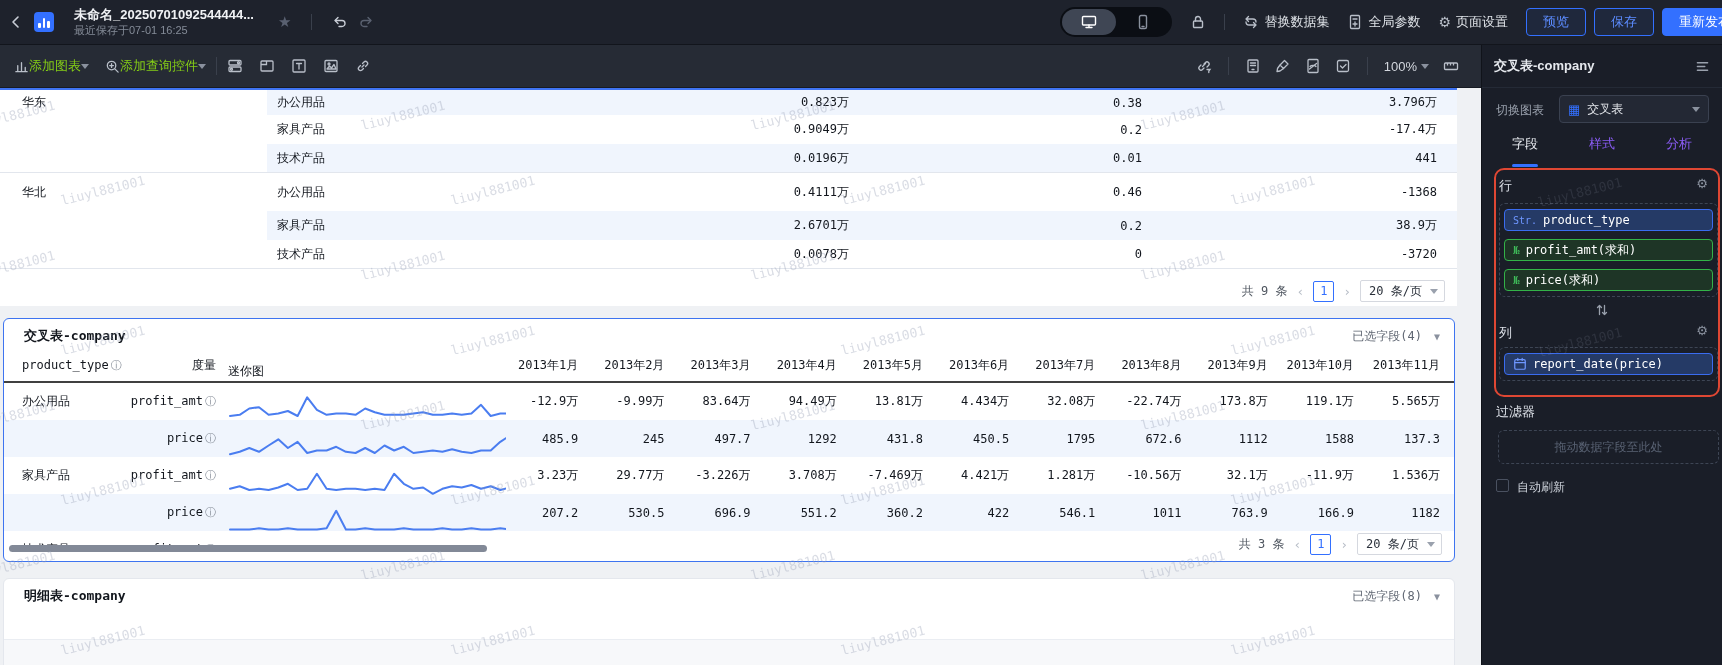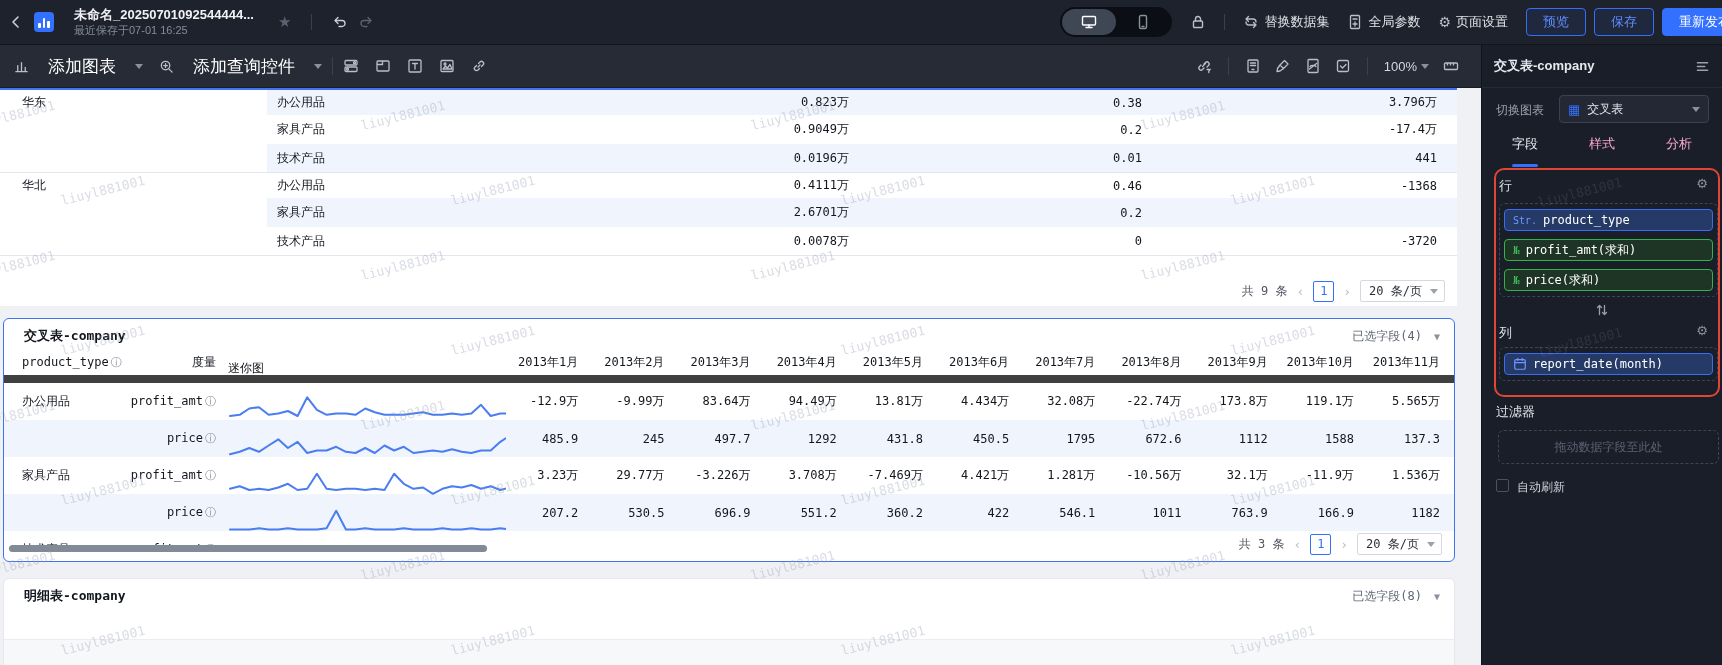--- a/index.html
+++ b/index.html
@@ -30,21 +30,21 @@
   .btn { height:28px; padding:0 16px; border-radius:4px; font-size:13px; display:flex; align-items:center; cursor:pointer; white-space:nowrap; }
   .btn.ghost { color:#5c8cff; border:1px solid #3370ff; background:rgba(51,112,255,.08); }
   .btn.primary { background:#3370ff; color:#fff; border:1px solid #3370ff; }
   .btn-group { display:flex; gap:8px; }
   .btn-publish { margin-right:-26px; }
   .gearchar { font-size:14px; line-height:1; }
 
   
   #toolbar { position:absolute; top:45px; left:0; width:1481px; height:43px; background:#262b35;
              border-bottom:1px solid #171b23; display:flex; align-items:center; padding:0 22px 0 14px; z-index:20; }
-  .tool-item { display:flex; align-items:center; gap:19px; color:#ffffff; font-size:17px; cursor:pointer; white-space:nowrap; }
+  .tool-item { display:flex; align-items:center; gap:0; color:#84cc16; font-size:13px; cursor:pointer; white-space:nowrap; }
   .tool-sep { width:1px; height:18px; background:#3a404c; margin:0 10px; }
   .tool-icons { display:flex; align-items:center; gap:16px; }
   .tool-right { margin-left:auto; display:flex; align-items:center; gap:14px; }
   .zoom-sel { display:flex; align-items:center; gap:4px; color:#d3d7de; font-size:13px; cursor:pointer; }
   .chev { width:0; height:0; border-left:4px solid transparent; border-right:4px solid transparent; border-top:5px solid #8a919e; }
 
   
   #canvas { position:absolute; top:88px; left:0; width:1481px; height:577px; background:#eff1f4; overflow:hidden; z-index:1; }
   .tbl { font-family:"DejaVu Sans Mono","DejaVu Sans",monospace; color:#12161d; font-size:12px; }
 
@@ -70,21 +70,21 @@
              align-items:center; padding:0 6px 0 8px; gap:8px; color:#2a303a; cursor:pointer; }
   .pg-size .chev { border-top-color:#9aa1ad; }
   .tt-pager { position:absolute; right:12px; top:192px; }
 
   .cross-widget { position:absolute; left:3px; top:230px; width:1452px; height:244px; background:#fff;
                   border:1px solid #3e74f0; border-radius:6px; overflow:hidden; }
   .cw-titlebar { height:30px; display:flex; align-items:center; padding:4px 14px 0 20px; }
   .cw-title { font-weight:700; font-size:13px; }
   .sel-fields { margin-left:auto; font-size:12px; color:#5f6672; display:flex; align-items:center; gap:12px; cursor:pointer; }
   .caret { font-size:10px; color:#8a919e; }
-  .cw-header { height:34px; display:flex; align-items:center; border-bottom:8px solid #404040; }
+  .cw-header { height:34px; display:flex; align-items:center; border-bottom:2px solid #404040; }
   .cw-product { width:112px; padding-left:18px; flex:none; }
   .cw-measure { width:100px; flex:none; text-align:right; }
   .cw-spark { width:290px; flex:none; padding-left:12px; display:flex; align-items:center;margin-top:12px; }
   .cw-vals { flex:1; display:flex; }
   .cw-cell { flex:1; text-align:right; padding-right:14px; white-space:nowrap; }
   .cwrow { height:37px; display:flex; align-items:center; }
   .cwrow.striped { background:#f0f5fd; }
   .info { font-size:11px; color:#878e99; margin-left:2px; }
   .cw-partial { height:14px; overflow:hidden; }
   .hscroll { position:absolute; left:5px; top:226px; width:478px; height:7px; background:#828997; border-radius:4px; }
@@ -105,21 +105,21 @@
            border-left:1px solid #10131a; z-index:25; }
   .p-title { position:absolute; top:0; left:0; right:0; height:43px; display:flex; align-items:center;
              padding:0 12px; border-bottom:1px solid #242a36; }
   .p-title-text { font-size:13px; font-weight:600; color:#e6e9ee; flex:1; white-space:nowrap; overflow:hidden; }
   .p-label { position:absolute; font-size:12px; color:#9aa1ad; }
   .p-select { position:absolute; left:77px; top:50px; width:150px; height:28px; background:#232834;
               border:1px solid #3a4150; border-radius:4px; display:flex; align-items:center; padding:0 8px; gap:7px; cursor:pointer; }
   .p-select .cticon { color:#3370ff; font-size:13px; line-height:1; }
   .p-select .ctname { color:#e2e5ea; font-size:12px; flex:1; }
   .p-tabs { position:absolute; left:0; right:0; top:90px; height:28px; display:flex; justify-content:space-between; padding:0 30px; }
-  .ptab { font-size:13px; color:#f9a8d4; cursor:pointer; }
+  .ptab { font-size:13px; color:#8b5cf6; cursor:pointer; }
   .ptab.active { color:#e8ebf0; }
   .p-underline { position:absolute; left:30px; top:119px; width:26px; height:3px; background:#3370ff; border-radius:2px; }
   .red-box { position:absolute; left:12px; top:123px; width:226px; height:229px; border:2px solid #df4733;
              border-radius:10px; pointer-events:none; z-index:5; }
   .sec-label { position:absolute; left:17px; font-size:13px; color:#dce0e7; }
   .sec-gear { position:absolute; right:14px; font-size:13px; color:#8a919e; cursor:pointer; line-height:1; }
   .zone { position:absolute; left:17px; width:219px; border:1px dashed #3d4554; border-radius:6px;
           padding:5px 4px; display:flex; flex-direction:column; gap:8px; }
   .pill { height:22px; border-radius:4px; display:flex; align-items:center; gap:6px; padding:0 8px;
           font-size:12px; color:#fff; cursor:grab; font-family:"DejaVu Sans Mono","DejaVu Sans",monospace; }
@@ -385,33 +385,34 @@
             <div class="ttcell tt-v3">-17.4万</div>
           </div>
           <div class="ttrow ttrow-end" style="height: 29px;">
             <div class="tt-stripe"></div>
             <div class="ttcell tt-region"></div>
             <div class="ttcell tt-product">技术产品</div>
             <div class="ttcell tt-v1">0.0196万</div>
             <div class="ttcell tt-v2">0.01</div>
             <div class="ttcell tt-v3">441</div>
           </div>
-          <div class="ttrow" style="height: 25px; border-radius: 13px;">
+          <div class="ttrow" style="height: 38px; border-radius: 13px;">
             <div class="ttcell tt-region">华北</div>
             <div class="ttcell tt-product">办公用品</div>
             <div class="ttcell tt-v1">0.4111万</div>
             <div class="ttcell tt-v2">0.46</div>
             <div class="ttcell tt-v3">-1368</div>
           </div>
           <div class="ttrow" style="height: 29px;">
             <div class="tt-stripe"></div>
             <div class="ttcell tt-region"></div>
             <div class="ttcell tt-product">家具产品</div>
             <div class="ttcell tt-v1">2.6701万</div>
             <div class="ttcell tt-v2">0.2</div>
+            <div class="ttcell tt-v3">38.9万</div>
           </div>
           <div class="ttrow ttrow-end" style="height: 29px;">
             <div class="ttcell tt-region"></div>
             <div class="ttcell tt-product">技术产品</div>
             <div class="ttcell tt-v1">0.0078万</div>
             <div class="ttcell tt-v2">0</div>
             <div class="ttcell tt-v3">-3720</div>
           </div>
         </div>
       <div class="pager tt-pager">
@@ -629,21 +630,21 @@
     <span class="sec-label" style="top:279px">列</span>
     <span class="sec-gear" style="top:279px">⚙</span>
     <div class="zone" id="col-zone" style="top:302px">
         <div class="pill dim">
           <span class="badge">
             <svg width="14" height="14" viewBox="0 0 16 16" fill="none" stroke="#6e96ff" stroke-width="1.4" stroke-linecap="round">
               <rect x="2" y="3" width="12" height="11" rx="1.5"></rect>
               <path d="M2 6.5h12M5.5 1.5V4M10.5 1.5V4"></path>
             </svg>
           </span>
-          <span>report_date(month)</span>
+          <span>report_date(price)</span>
         </div>
       </div>
 
     <span class="sec-label" style="left:14px;top:358px">过滤器</span>
     <div class="filter-zone">拖动数据字段至此处</div>
 
     <div class="p-auto">
       <span class="cb"></span>
       <span>自动刷新</span>
     </div>

